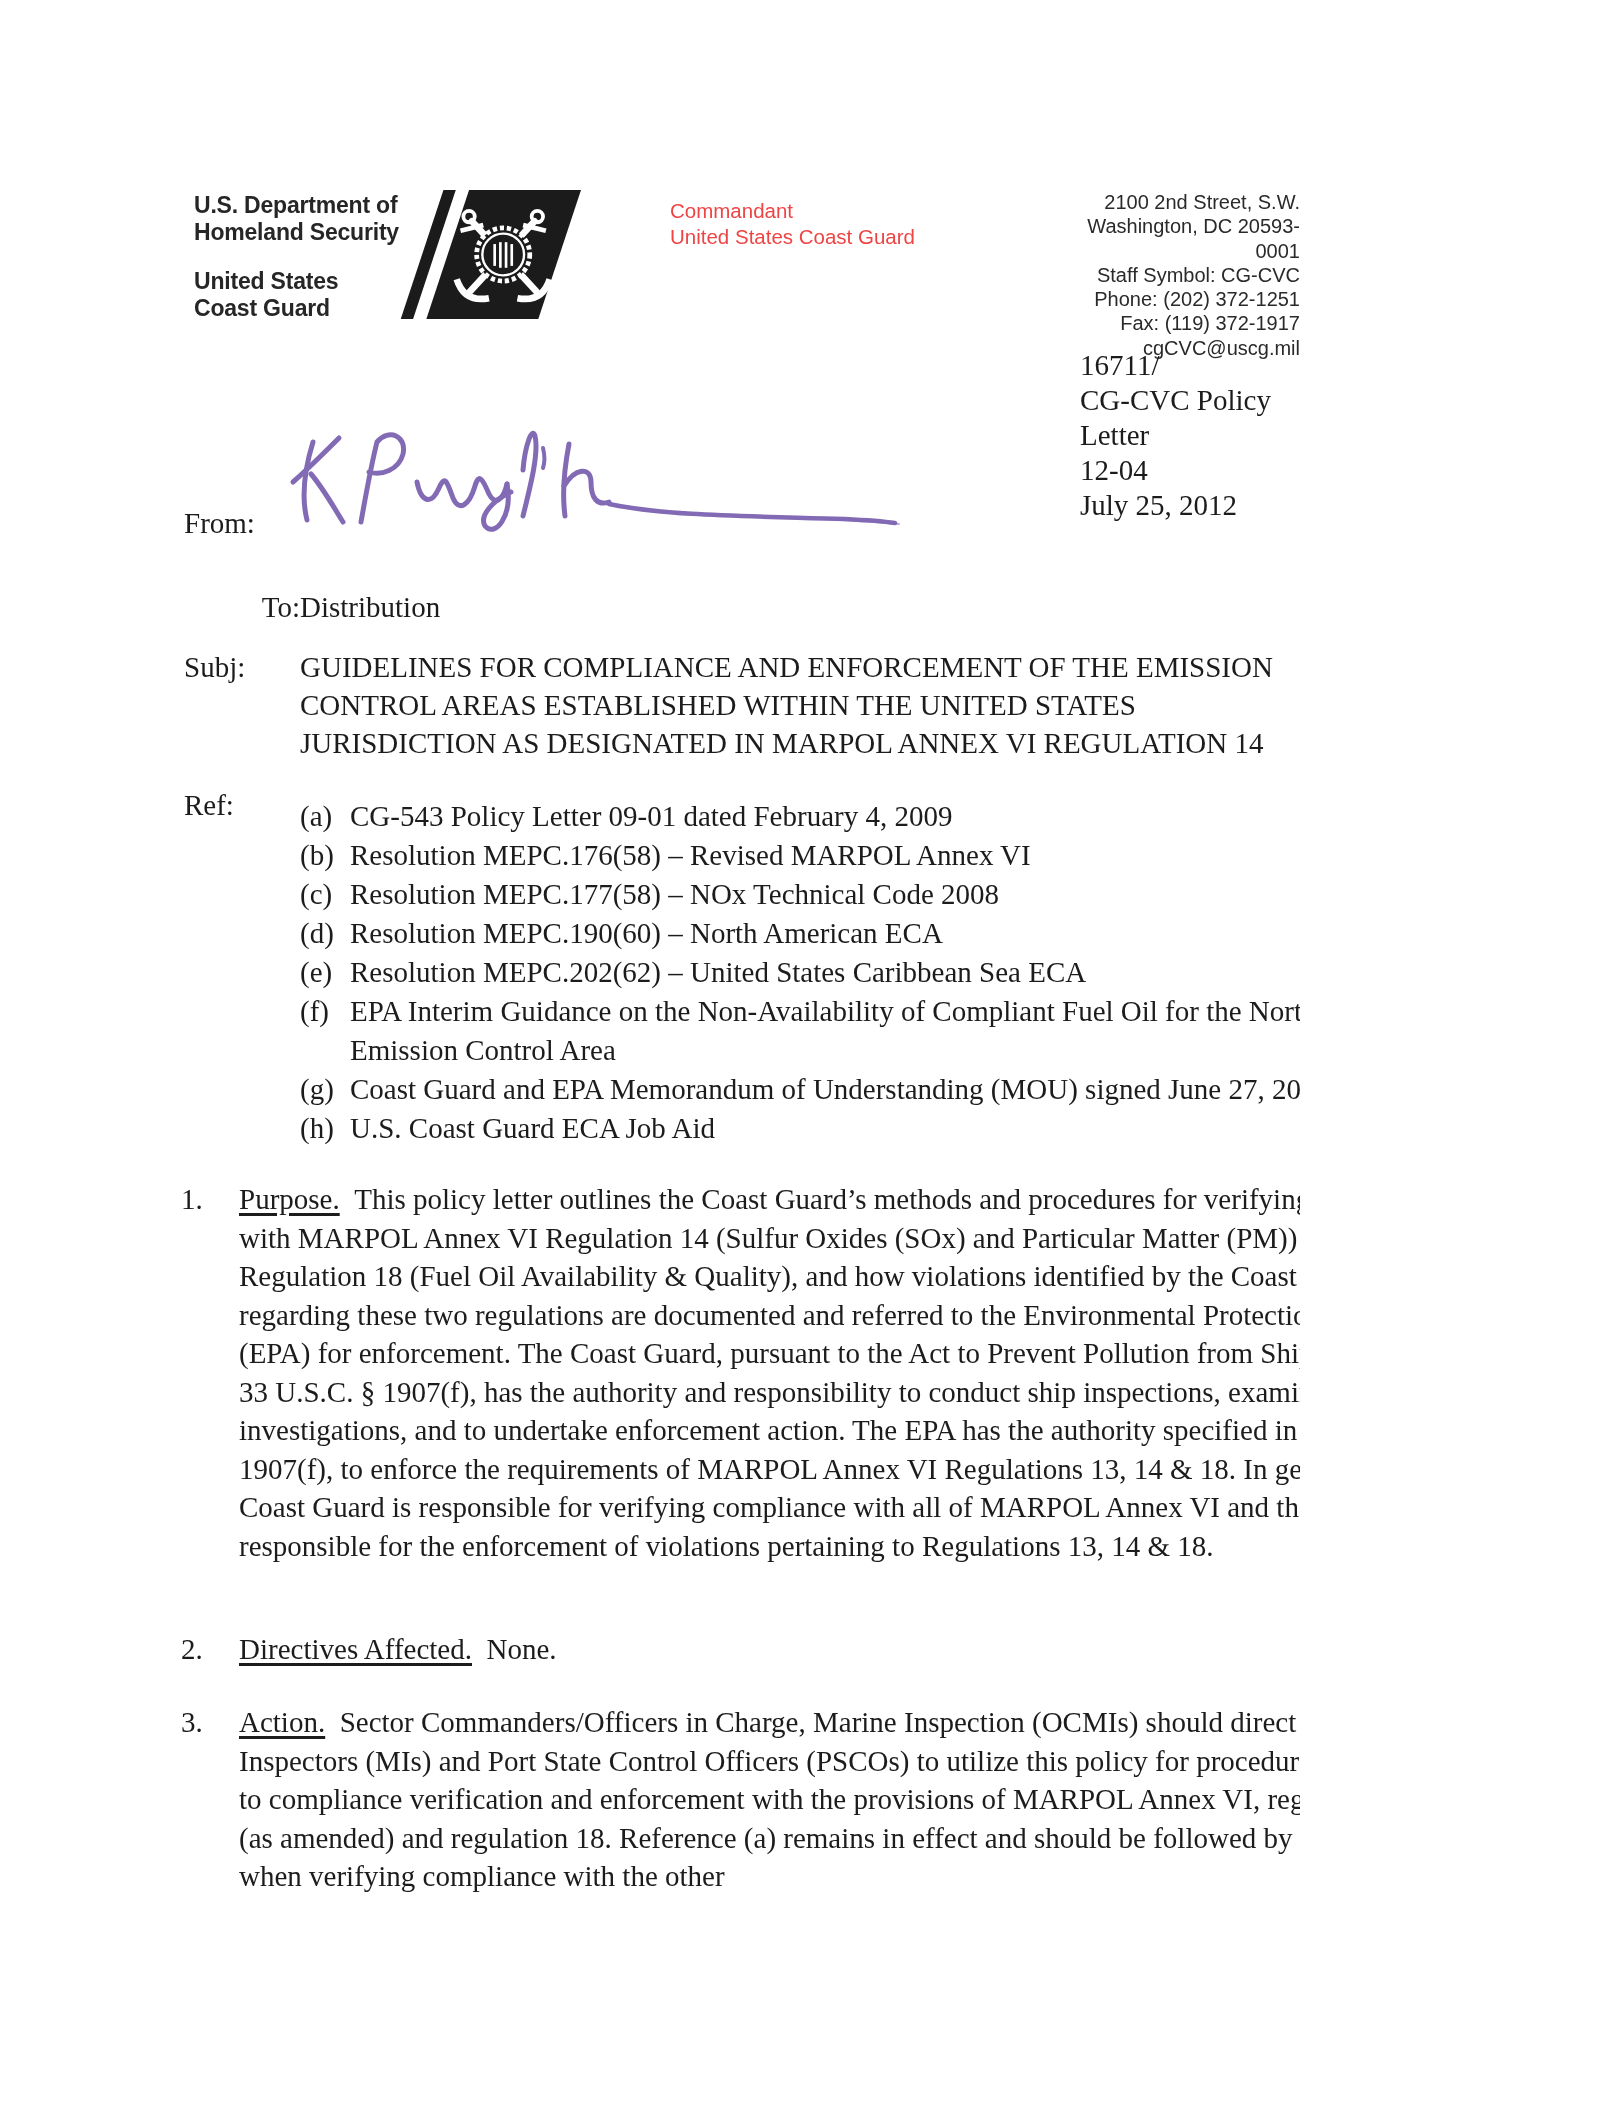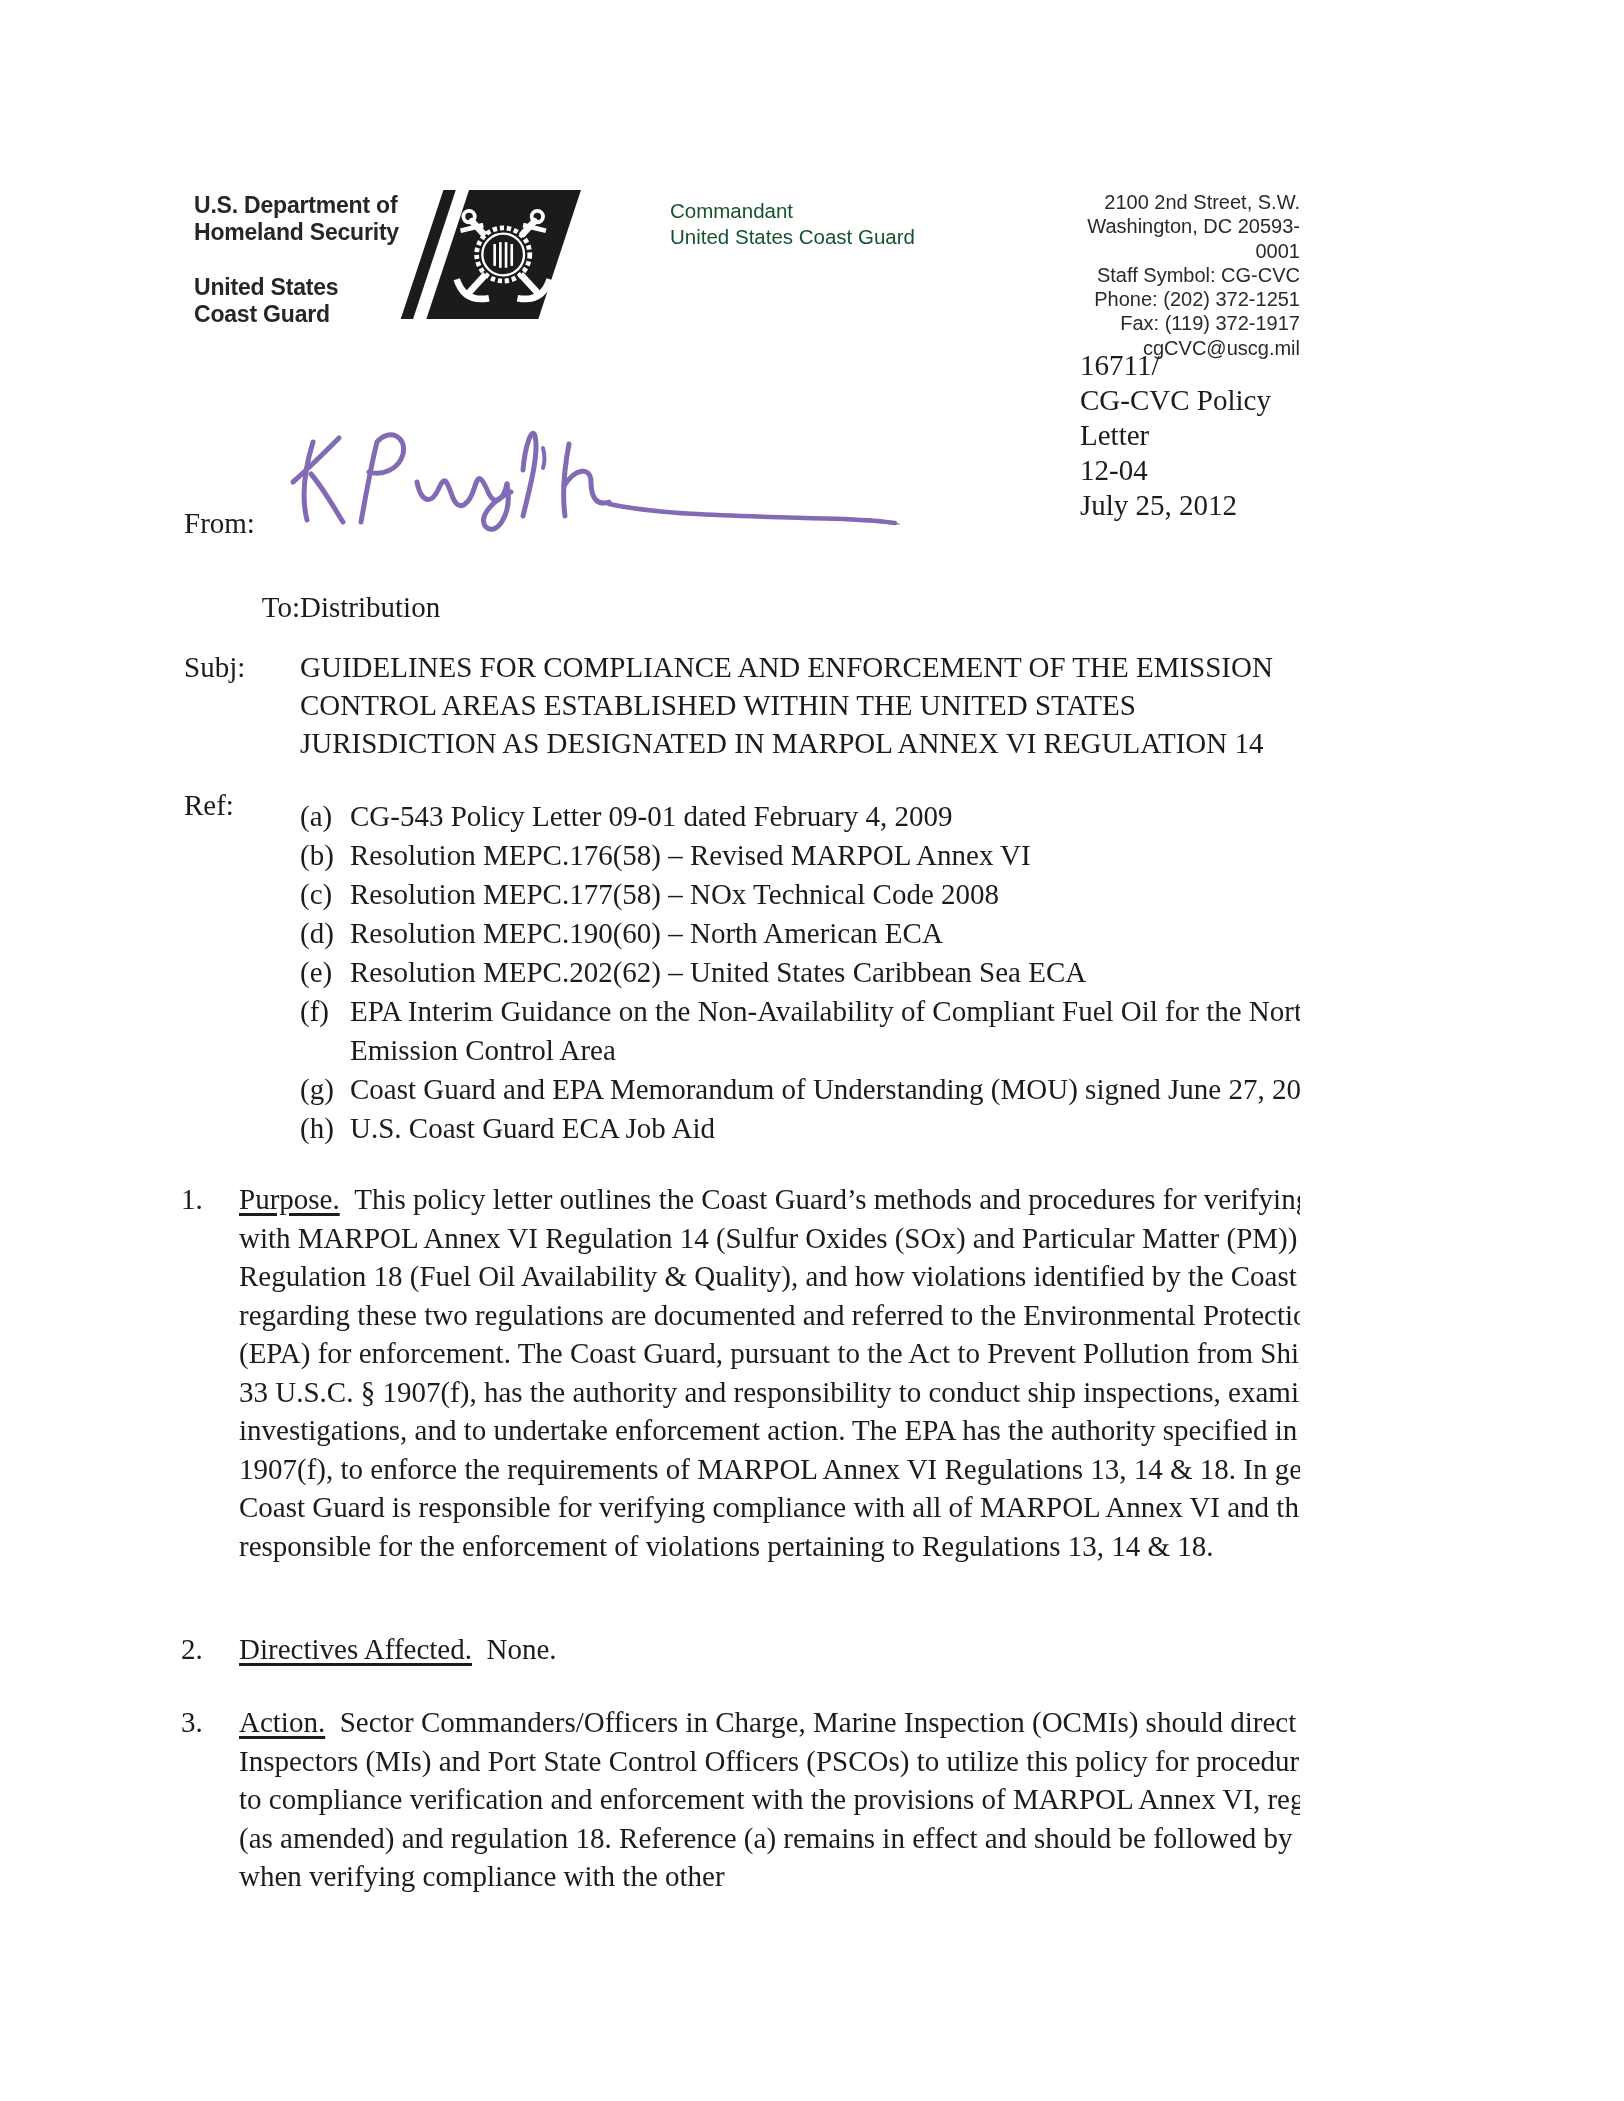--- a/index.html
+++ b/index.html
@@ -12,26 +12,26 @@
     color:#1c1c1c;
     overflow:hidden;
   }
   
   .dept-block{
     position:absolute; left:194px; top:192px;
     font-family:"Liberation Sans", sans-serif;
     font-weight:bold; font-size:23px; line-height:27px;
     color:#262626; letter-spacing:-0.2px;
   }
-  .dept-block .group-gap{margin-top:28px;}
+  .dept-block .group-gap{margin-top:22px;}
   .logo{position:absolute; left:396px; top:188px; width:185px; height:133px;}
   .commandant-block{
     position:absolute; left:670px; top:198px;
     font-family:"Liberation Sans", sans-serif;
-    font-size:20.5px; line-height:26px; color:#14532d;
+    font-size:20.5px; line-height:26px; color:#ef4444;
   }
   .address-block{
     position:absolute; left:1078px; top:190px;
     font-family:"Liberation Sans", sans-serif;
     font-size:20px; line-height:24.3px; color:#2a2a2a;text-align:right;
   }
   
   .policy-block{
     position:absolute; left:1080px; top:348px;
     font-size:29px; line-height:35px;

